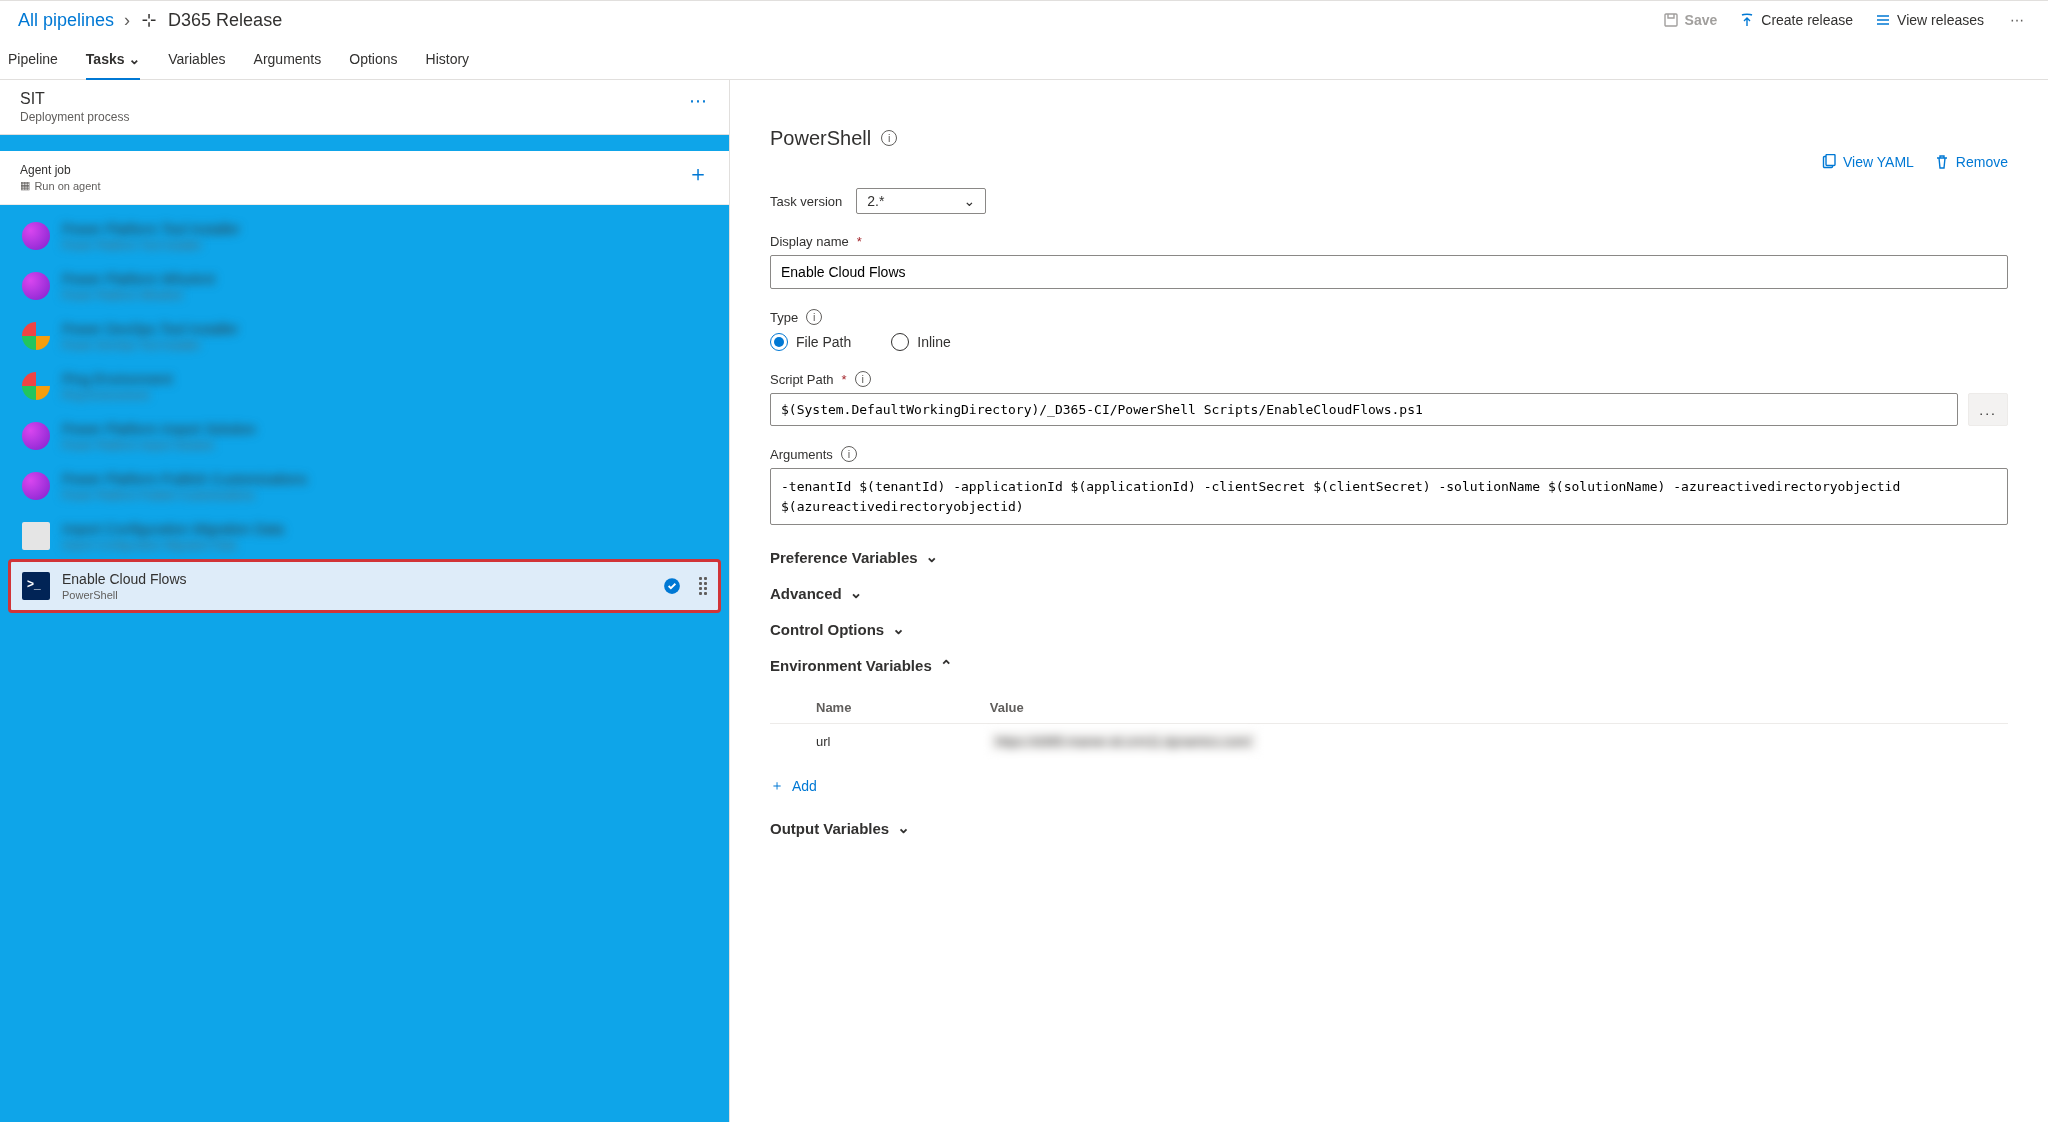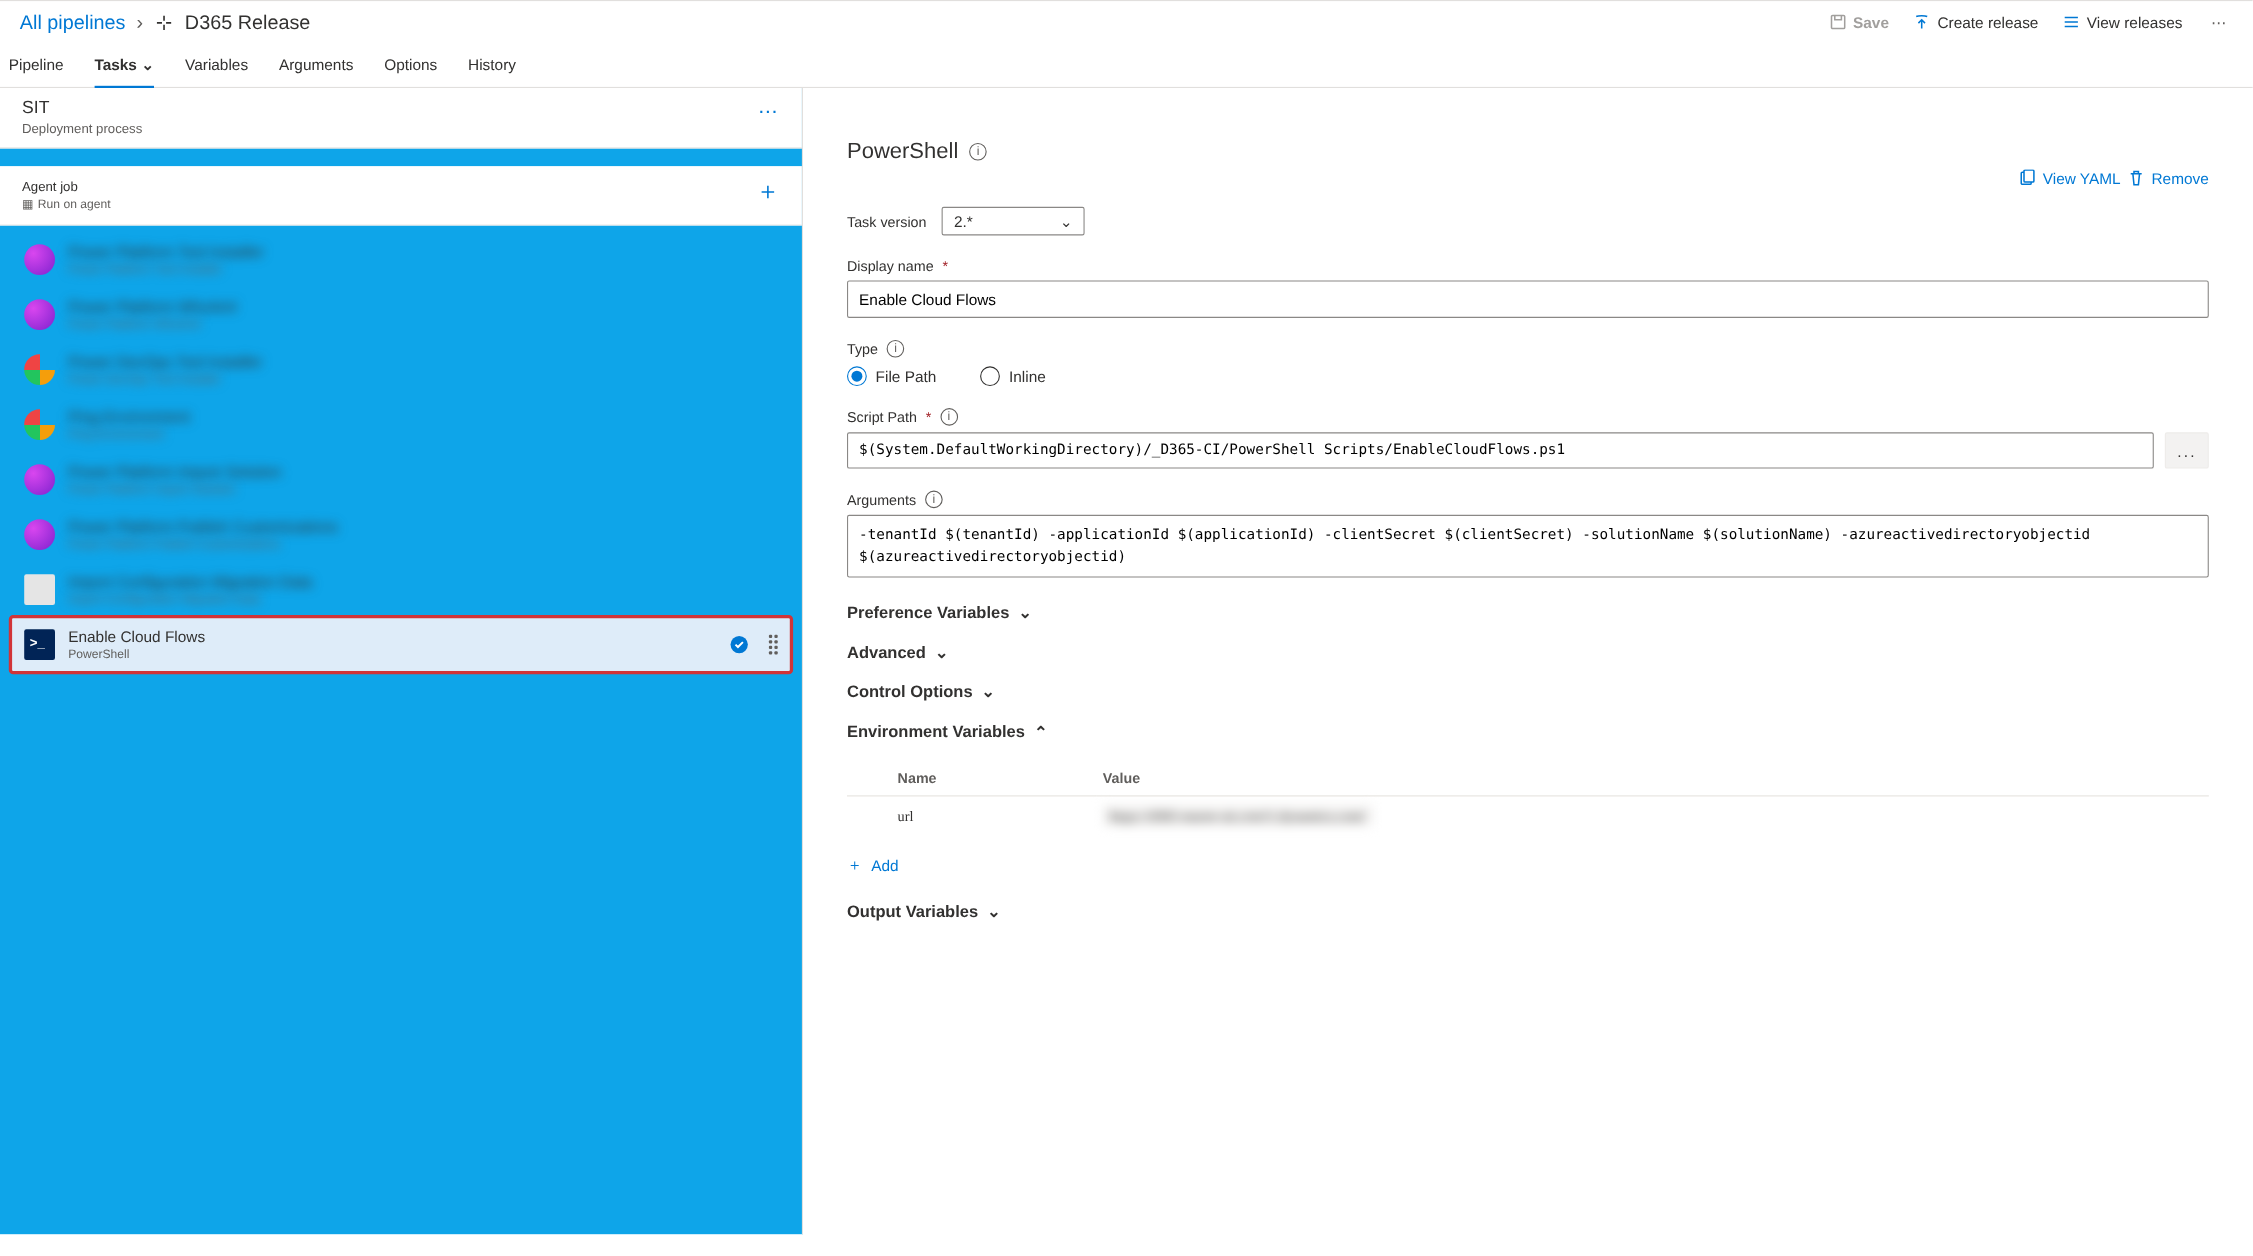--- a/index.html
+++ b/index.html
@@ -63,21 +63,21 @@
   .ticon.purple { background: radial-gradient(circle at 30% 30%, #d946ef, #7e22ce); border-radius:50%; }
   .ticon.multi { background: conic-gradient(#0ea5e9 0 90deg,#f59e0b 90deg 180deg,#22c55e 180deg 270deg,#ef4444 270deg 360deg); border-radius:50%; }
   .ticon.gray { background:#e5e5e5; }
   .ticon.ps { background:#012456; position:relative; }
   .ticon.ps::after { content:">_"; color:#fff; font-size:12px; font-weight:600; position:absolute; left:5px; top:5px; }
 
   
   .panel-head { display:flex; justify-content:space-between; align-items:center; margin-bottom:18px; }
   .panel-head h2 { font-size:20px; font-weight:400; display:flex; align-items:center; gap:10px; }
   .info-icon { width:16px; height:16px; border:1px solid #605e5c; border-radius:50%; display:inline-flex; align-items:center; justify-content:center; font-size:11px; color:#605e5c; cursor:pointer; }
-  .panel-actions { display:flex; gap:6px;margin-top:48px; }
+  .panel-actions { display:flex; gap:20px;margin-top:48px; }
   .panel-actions .pact { color:#0078d4; cursor:pointer; display:flex; align-items:center; gap:6px; }
   .panel-actions .pact svg { width:16px; height:16px; }
 
   .field-row { margin-bottom:20px; }
   .field-label { font-size:13px; color:#323130; margin-bottom:6px; display:flex; align-items:center; gap:8px; }
   .req { color:#a4262c; }
   .select-box { display:inline-flex; align-items:center; justify-content:space-between; border:1px solid #8a8886; padding:4px 10px; border-radius:2px; min-width:130px; cursor:pointer;}
   .text-input { width:100%; border:1px solid #8a8886; padding:8px 10px; border-radius:2px; font-family:inherit; font-size:14px; }
   .text-input.mono { font-family: Consolas, monospace; font-size:13px; }
   .textarea { width:100%; border:1px solid #8a8886; padding:8px 10px; border-radius:2px; font-family:Consolas,monospace; font-size:13px; line-height:1.5; resize:none; }
@@ -90,21 +90,21 @@
   .radio.checked .r-outer { border-color:#0078d4; }
   .radio.checked .r-inner { width:10px; height:10px; background:#0078d4; border-radius:50%; }
 
   .section-toggle { font-size:15px; font-weight:600; display:flex; align-items:center; gap:8px; cursor:pointer; margin-bottom:18px; }
   .chevron { display:inline-block; transition:transform .1s; }
   .chevron.down { transform:rotate(0deg); }
   .chevron.up { transform:rotate(180deg); }
 
   .env-table { width:100%; border-collapse:collapse; margin-bottom:12px; }
   .env-table th { text-align:left; font-weight:700; color:#605e5c; font-size:13px; padding:8px 6px; border-bottom:1px solid #edebe9; }
-  .env-table td { padding:10px 6px; font-size:13px;font-family:Liberation Serif, serif; }
+  .env-table td { padding:10px 6px; font-size:13px; }
   .env-table td.blurred span { filter:blur(5px); background:#f3f2f1; padding:2px 6px; }
   .add-btn { color:#0078d4; cursor:pointer; display:flex; align-items:center; gap:8px; font-size:14px; padding:6px 0; }
 </style>
 </head>
 <body>
 
 <div class="top-row">
   <div class="breadcrumb">
     <span class="link">All pipelines</span>
     <span class="chev">›</span>

